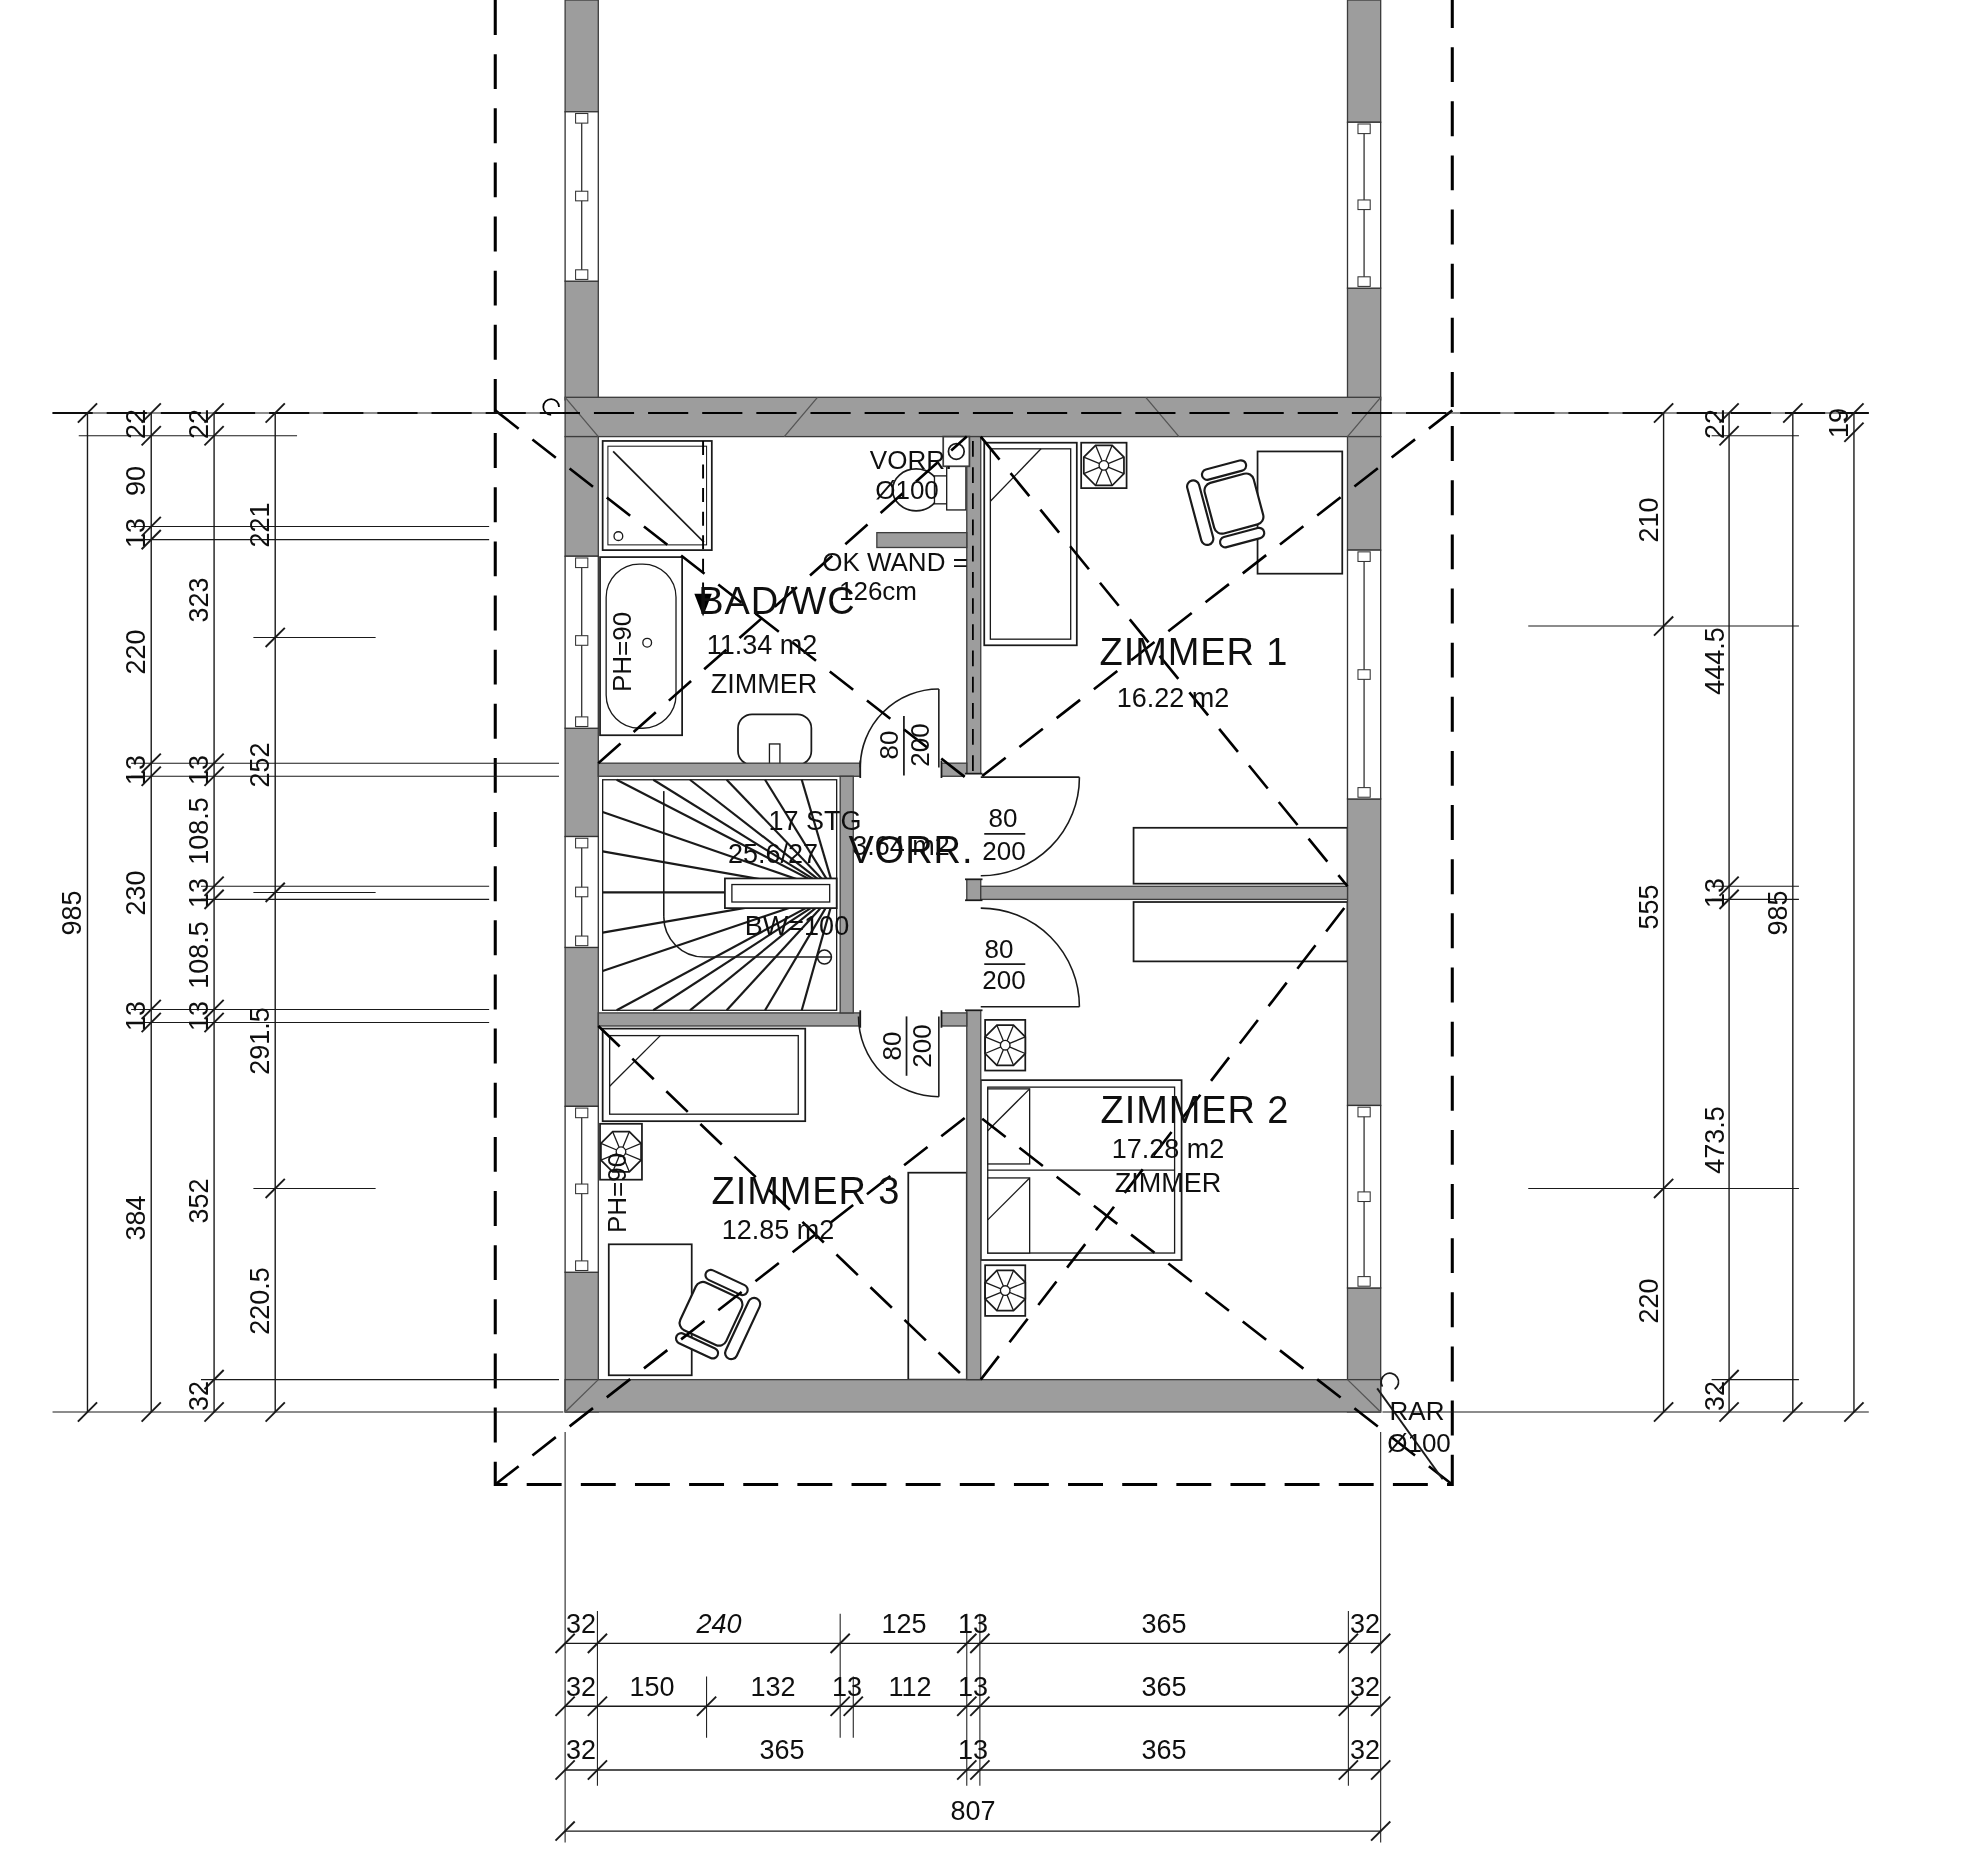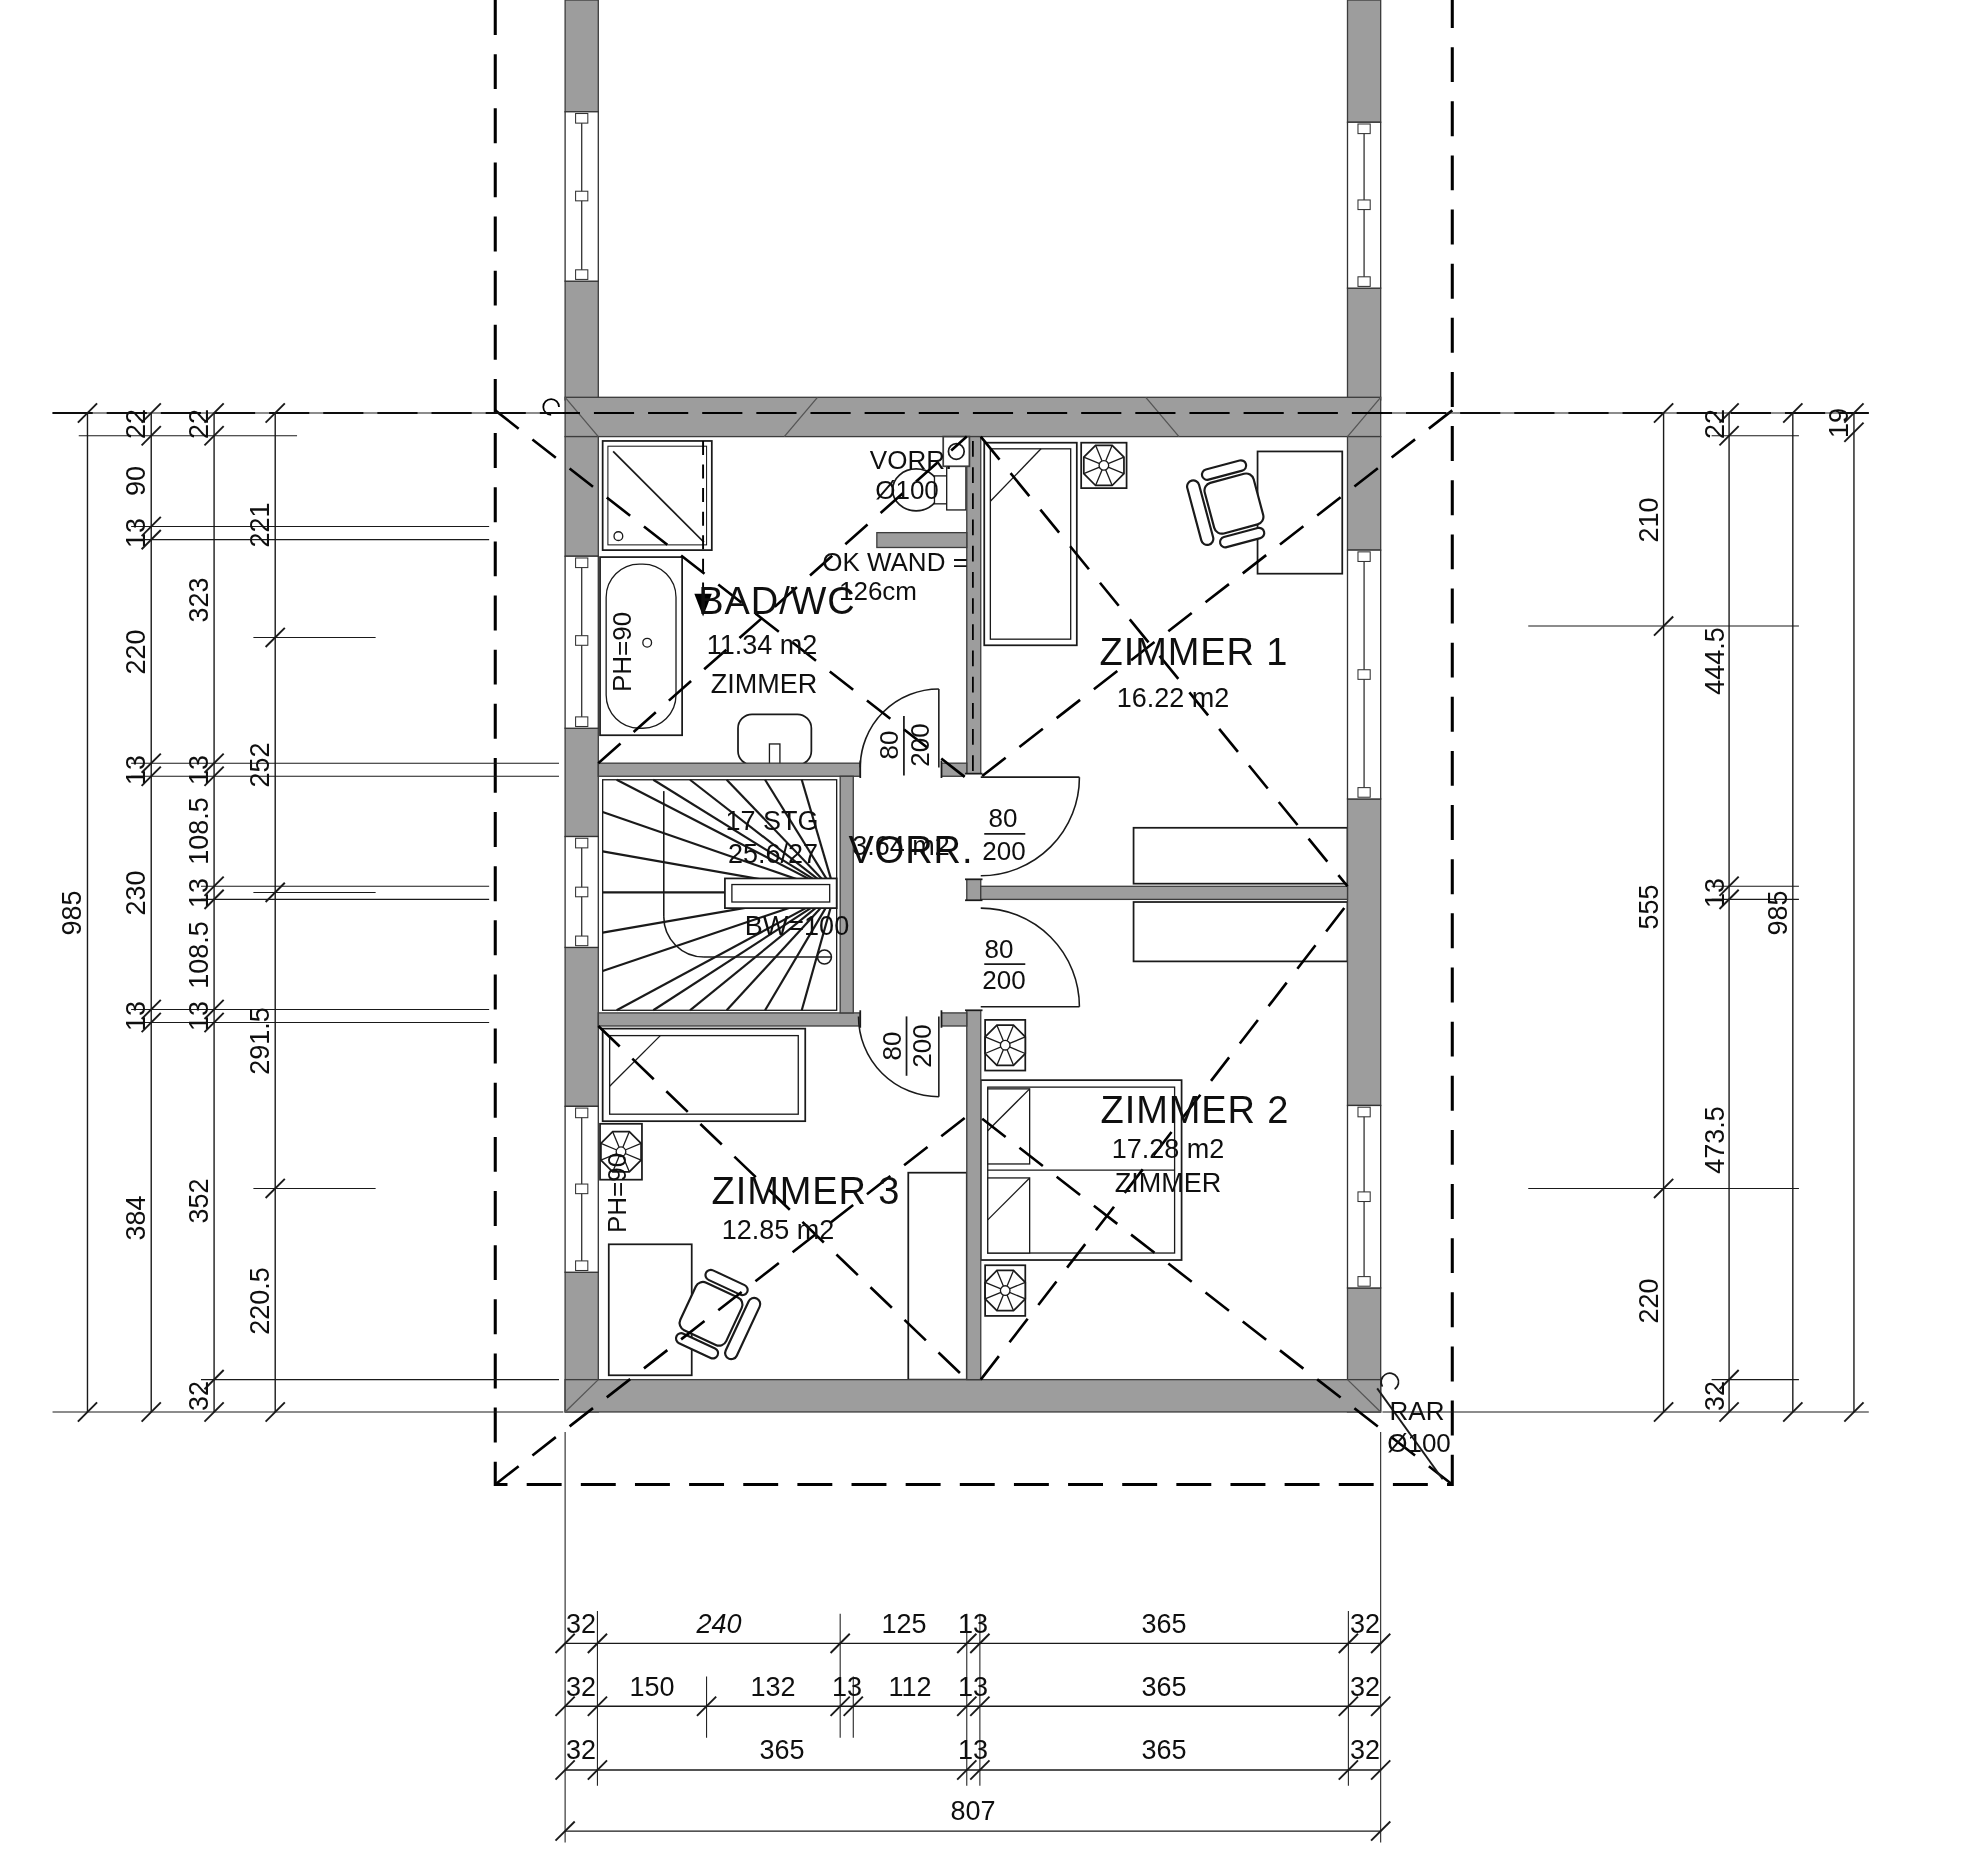--- a/index.html
+++ b/index.html
@@ -406,21 +406,21 @@
   <div class="lbl s44" style="left:1195px;top:1110px">ZIMMER 2</div>
   <div class="lbl s31" style="left:1168px;top:1149px">17.28 m2</div>
   <div class="lbl s31" style="left:1168px;top:1183px">ZIMMER</div>
 
   <div class="lbl s44" style="left:806px;top:1191px">ZIMMER 3</div>
   <div class="lbl s31" style="left:778px;top:1230px">12.85 m2</div>
 
   <div class="lbl s44" style="left:911px;top:850px">VORR.</div>
   <div class="lbl s31" style="left:901px;top:846px">3.64 m2</div>
 
-  <div class="lbl s31" style="left:772px;top:821px">17 STG</div>
+  <div class="lbl s31" style="left:815px;top:821px">17 STG</div>
   <div class="lbl s31" style="left:773px;top:854px">25.6/27</div>
   <div class="lbl s31" style="left:797px;top:926px">BW=100</div>
 
   <div class="lbl s30" style="left:911px;top:460px">VORR.</div>
   <div class="lbl s30" style="left:907px;top:490px">Ø100</div>
 
   <div class="lbl s30" style="left:895px;top:562px">OK WAND =</div>
   <div class="lbl s30" style="left:878px;top:591px">126cm</div>
 
   <div class="lbl s30" style="left:1417px;top:1411px">RAR</div>

